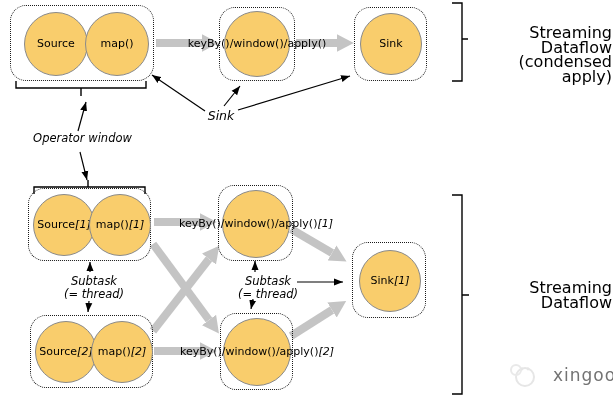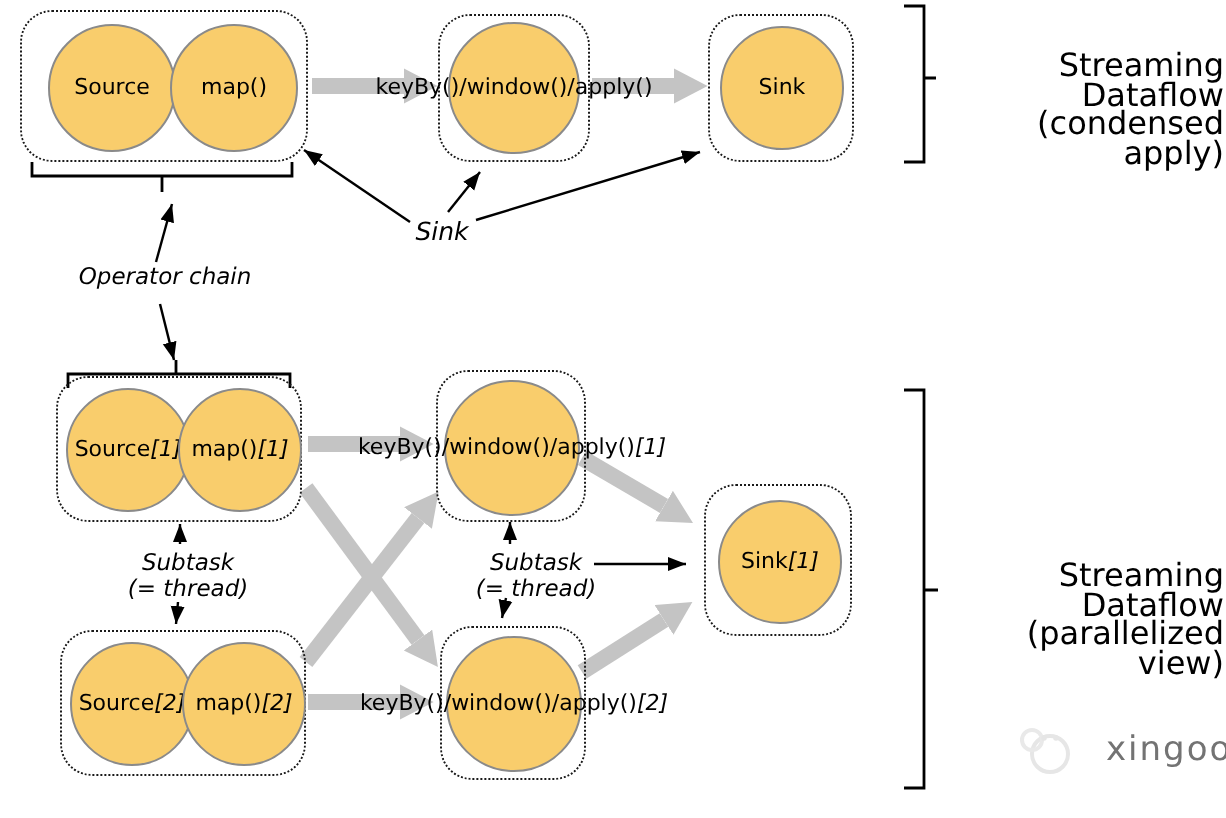--- a/index.html
+++ b/index.html
@@ -94,21 +94,21 @@
     <div class="circle" style="left:5px;top:5px;width:62px;height:62px">
       <span>Sink</span>
     </div>
   </div>
 
   <div class="viewlabel" style="left:478px;top:26px;width:134px">
     <div>Streaming Dataflow</div>
     <div>(condensed apply)</div>
   </div>
 
-  <div class="ann" style="left:30px;top:132px;width:105px">Operator chain</div>
+  <div class="ann" style="left:30px;top:132px;width:105px">Operator window</div>
 
   <div class="ann tasklabel" style="left:196px;top:110px;width:50px">Sink</div>
 
   <div class="ann" style="left:44px;top:275px;width:100px">
     <div>Subtask</div>
     <div>(= thread)</div>
   </div>
 
   <div class="ann" style="left:218px;top:275px;width:100px">
     <div>Subtask</div>
@@ -157,21 +157,20 @@
 
   <div class="box" style="left:352px;top:242px;width:74px;height:76px">
     <div class="circle" style="left:6px;top:7px;width:62px;height:62px">
       <span>Sink</span>
       <span class="idx">[1]</span>
     </div>
   </div>
 
   <div class="viewlabel" style="left:478px;top:281px;width:134px">
     <div>Streaming Dataflow</div>
-    <div>(parallelized view)</div>
   </div>
 
   <div class="wm">
     <svg width="30" height="26" viewBox="0 0 30 26">
       <circle cx="17" cy="15" r="9" fill="none" stroke="#E6E6E6" stroke-width="2"></circle>
       <circle cx="8" cy="8" r="5" fill="none" stroke="#E9E9E9" stroke-width="2"></circle>
       <circle cx="14" cy="7" r="1.4" fill="#E6E6E6"></circle>
       <circle cx="20" cy="7" r="1.4" fill="#E6E6E6"></circle>
     </svg>
     <span>xingoo</span>

